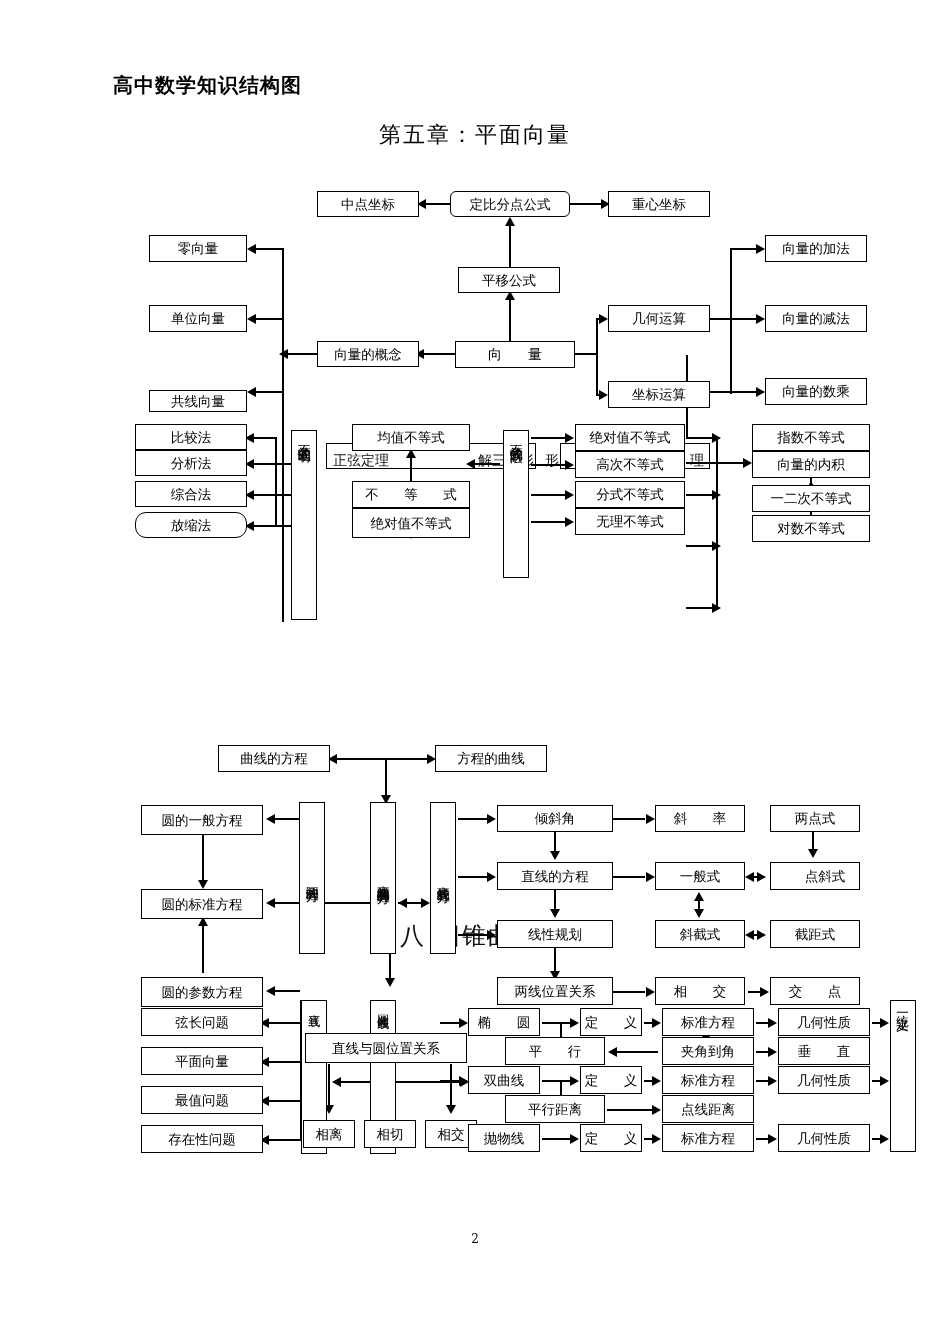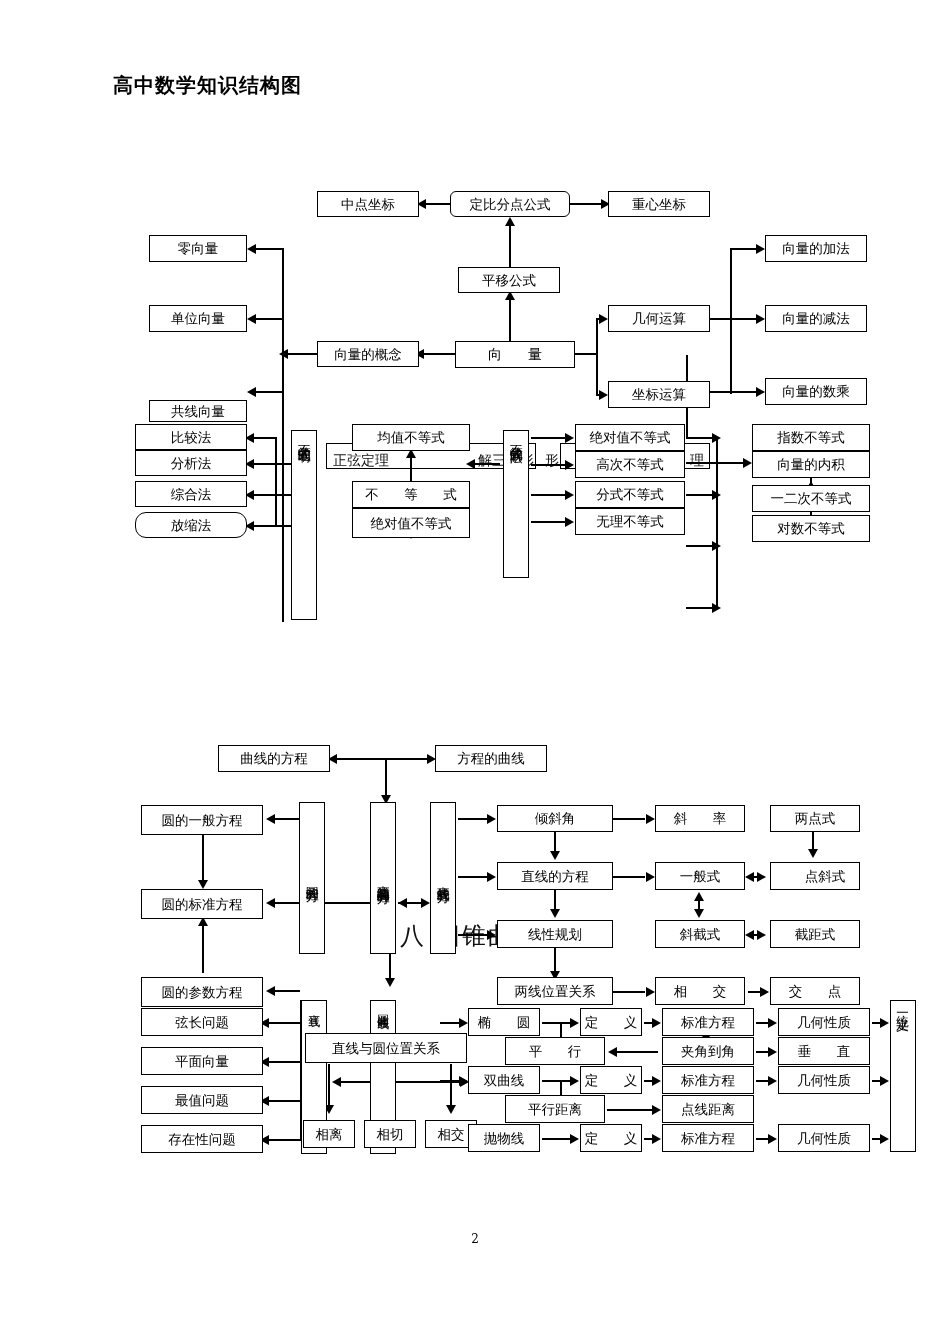--- a/index.html
+++ b/index.html
@@ -45,20 +45,21 @@
             display:flex;align-items:center;justify-content:center;
             font-family:"DejaVu Serif","Liberation Serif",serif;font-size:13.5px;z-index:2;
             white-space:nowrap;}
 </style>
 </head>
 <body>
 
 <div class="page">
 
   <div class="doc-title">高中数学知识结构图</div>
+  <div class="chapter" style="top:120px;">第五章：平面向量</div>
   <div class="pageno">2</div>
 
   <div class="ghost ghost-title" style="left:400px;top:920px;">八    圆锥曲线</div>
   <div class="ghost" style="left:333px;top:452px;font-size:14px;">正弦定理</div>
   <div class="ghost" style="left:478px;top:452px;font-size:14px;">解三角形</div>
   <div class="ghost" style="left:545px;top:452px;font-size:14px;">形</div>
   <div class="ghost" style="left:690px;top:452px;font-size:14px;">理</div>
   <div class="ghost-bx" style="left:326px;top:443px;width:210px;height:26px;"></div>
   <div class="ghost-bx" style="left:560px;top:443px;width:150px;height:26px;"></div>
   <div class="ghost" style="left:370px;top:1000px;font-size:15px;writing-mode:vertical-rl;text-orientation:upright;">圆锥曲线</div>
@@ -72,21 +73,21 @@
   <div class="ar ar-l" style="left:417px;top:199px;"></div>
   <div class="ln lnh" style="left:570px;top:203px;width:38px;"></div>
   <div class="ar ar-r" style="left:601px;top:199px;"></div>
   <div class="ln lnv" style="left:509px;top:219px;height:48px;"></div>
   <div class="ar ar-u" style="left:505px;top:217px;"></div>
   <div class="ln lnv" style="left:509px;top:293px;height:50px;"></div>
   <div class="ar ar-u" style="left:505px;top:291px;"></div>
 
   <div class="bx" style="left:149px;top:235px;width:98px;height:27px;">零向量</div>
   <div class="bx" style="left:149px;top:305px;width:98px;height:27px;">单位向量</div>
-  <div class="bx" style="left:149px;top:400px;width:98px;height:22px;">共线向量</div>
+  <div class="bx" style="left:149px;top:390px;width:98px;height:22px;">共线向量</div>
   <div class="bx" style="left:317px;top:341px;width:102px;height:26px;">向量的概念</div>
 
   <div class="ln lnv" style="left:282px;top:248px;height:374px;"></div>
   <div class="ln lnh" style="left:251px;top:248px;width:32px;"></div>
   <div class="ar ar-l" style="left:247px;top:244px;"></div>
   <div class="ln lnh" style="left:251px;top:318px;width:32px;"></div>
   <div class="ar ar-l" style="left:247px;top:314px;"></div>
   <div class="ln lnh" style="left:251px;top:391px;width:32px;"></div>
   <div class="ar ar-l" style="left:247px;top:387px;"></div>
   <div class="ln lnh" style="left:284px;top:353px;width:33px;"></div>

